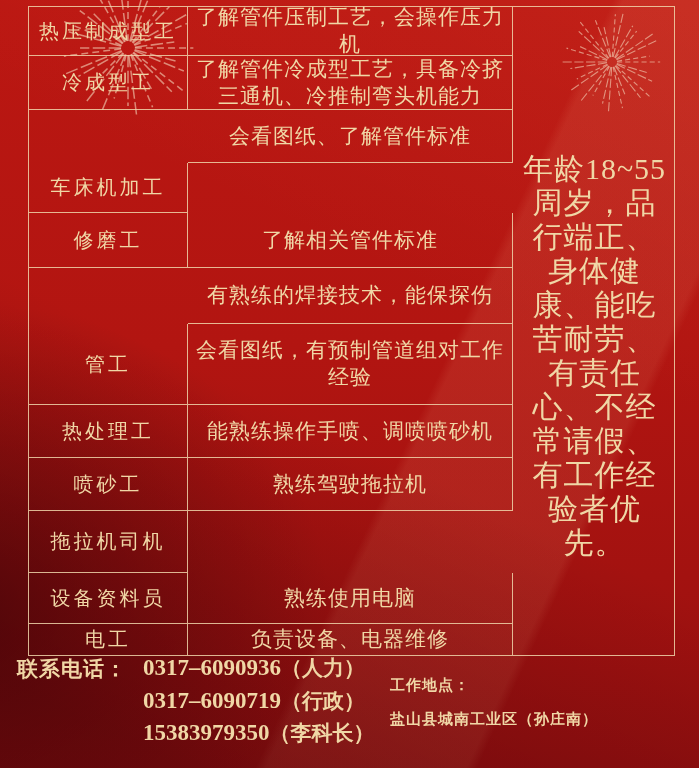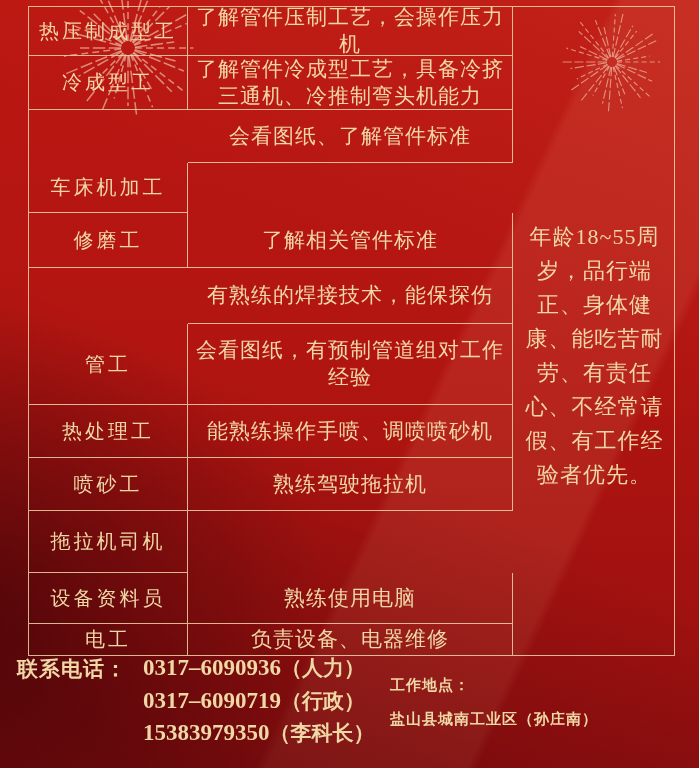--- a/index.html
+++ b/index.html
@@ -46,21 +46,21 @@
   .req{
     grid-column:2;
     font-size:21px;letter-spacing:1px;line-height:27px;
     border-right:1px solid rgba(240,213,170,0.85);
     border-bottom:1px solid rgba(240,213,170,0.85);
   }
   .job.last,.req.last{border-bottom:none;}
   .notice{
     grid-column:3;grid-row:1 / span 11;
     padding:80px 6px 0 6px;
-    font-size:22px;line-height:34px;letter-spacing:1px;
+    font-size:30px;line-height:34px;letter-spacing:1px;
     text-align:center;box-sizing:border-box;
   }
   .notice p{margin:0;}
 
   
   .contact{
     position:absolute;left:17px;top:652px;
     display:flex;align-items:flex-start;
     font-family:"Liberation Sans","DejaVu Sans",sans-serif;
     font-weight:bold;

